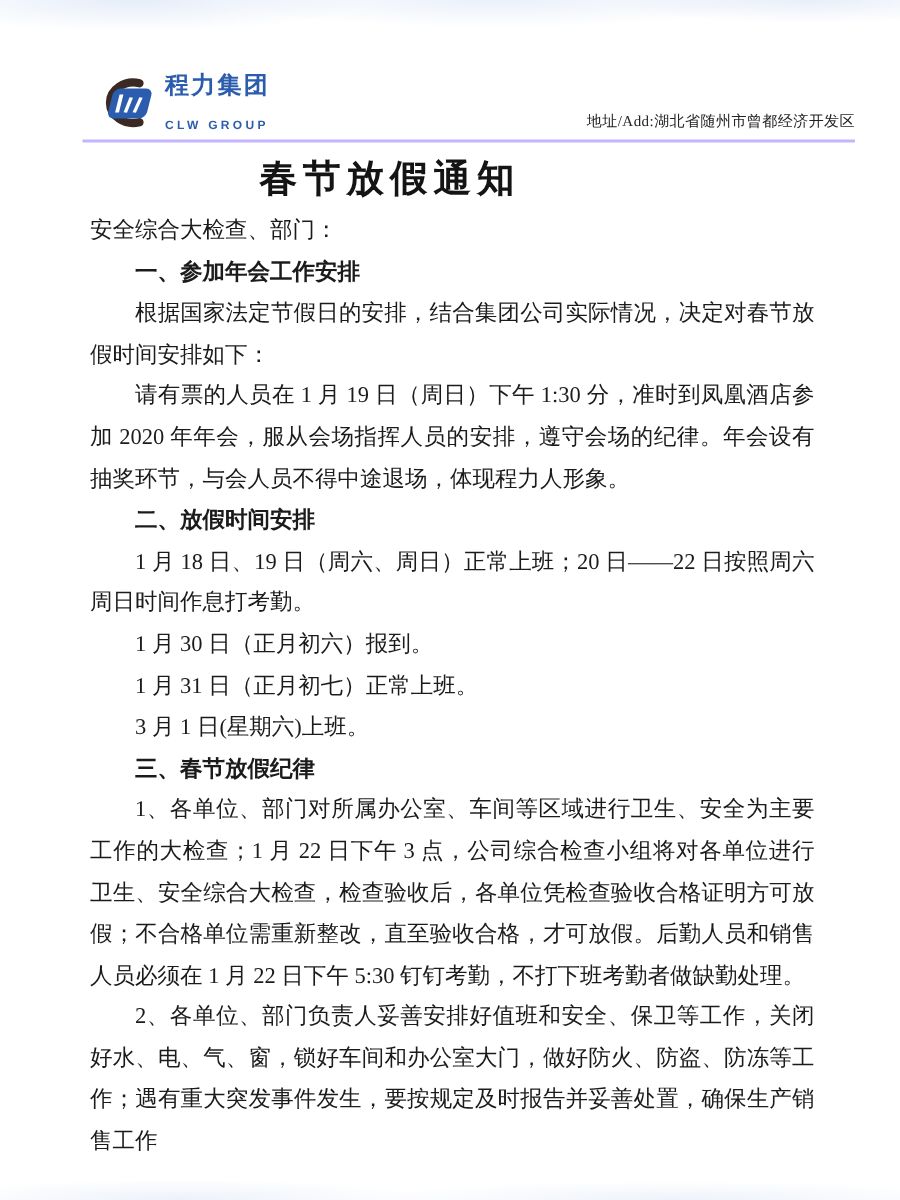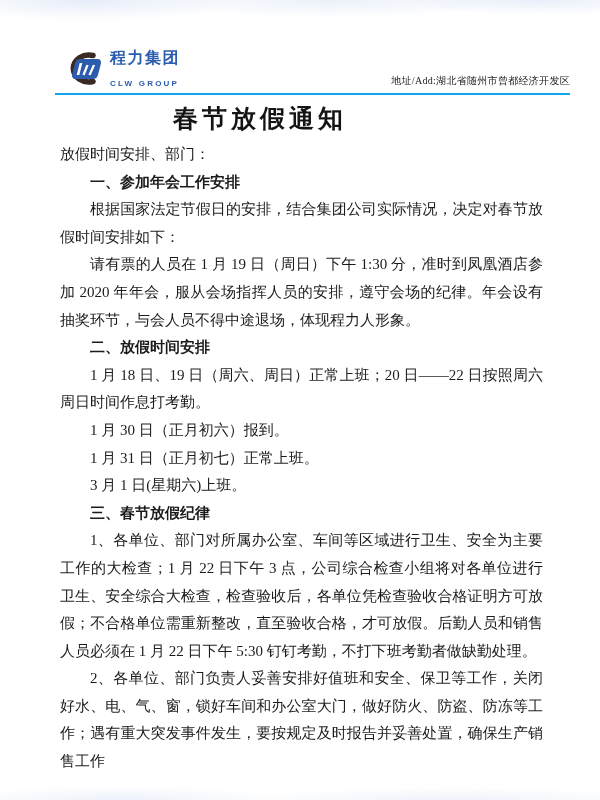--- a/index.html
+++ b/index.html
@@ -29,21 +29,21 @@
     background:
       radial-gradient(ellipse 240px 20px at 20% 100%, rgba(140,170,225,.16), transparent 70%),
       radial-gradient(ellipse 300px 18px at 75% 100%, rgba(140,170,225,.15), transparent 70%);
     pointer-events: none;
   }
 
   .header {
     position: absolute;
     left: 55px; top: 50px; width: 515px;
     display: flex; justify-content: space-between; align-items: flex-end;
-    border-bottom: 2px solid #0ea5e9;
+    border-bottom: 2px solid #c4b5fd;
     padding-bottom: 5px;
   }
   .logo-block { display: flex; align-items: center; gap: 5px; }
   .logo-mark { width: 50px; height: 36px; flex: 0 0 auto; }
   .logo-text-col { display: flex; flex-direction: column; line-height: 1; }
   .logo-zh {
     color: #2b5cad; font-weight: bold; font-size: 16px; letter-spacing: 1.5px;
     font-family: "Liberation Sans", sans-serif;
   }
   .logo-en {
@@ -101,21 +101,21 @@
       </div>
     </div>
     <div class="company-block">
       <div class="company-address">地址/Add:湖北省随州市曾都经济开发区</div>
     </div>
   </div>
 
   <div class="doc-title">春节放假通知</div>
 
   <div class="doc-body">
-    <p>放假时间安排、部门：</p>
+    <p>安全综合大检查、部门：</p>
     <p class="indent heading">一、参加年会工作安排</p>
     <p class="indent">根据国家法定节假日的安排，结合集团公司实际情况，决定对春节放假时间安排如下：</p>
     <p class="indent">请有票的人员在 1 月 19 日（周日）下午 1:30 分，准时到凤凰酒店参加 2020 年年会，服从会场指挥人员的安排，遵守会场的纪律。年会设有抽奖环节，与会人员不得中途退场，体现程力人形象。</p>
     <p class="indent heading">二、放假时间安排</p>
     <p class="indent">1 月 18 日、19 日（周六、周日）正常上班；20 日——22 日按照周六周日时间作息打考勤。</p>
     <p class="indent">1 月 30 日（正月初六）报到。</p>
     <p class="indent">1 月 31 日（正月初七）正常上班。</p>
     <p class="indent">3 月 1 日(星期六)上班。</p>
     <p class="indent heading">三、春节放假纪律</p>
     <p class="indent">1、各单位、部门对所属办公室、车间等区域进行卫生、安全为主要工作的大检查；1 月 22 日下午 3 点，公司综合检查小组将对各单位进行卫生、安全综合大检查，检查验收后，各单位凭检查验收合格证明方可放假；不合格单位需重新整改，直至验收合格，才可放假。后勤人员和销售人员必须在 1 月 22 日下午 5:30 钉钉考勤，不打下班考勤者做缺勤处理。</p>

